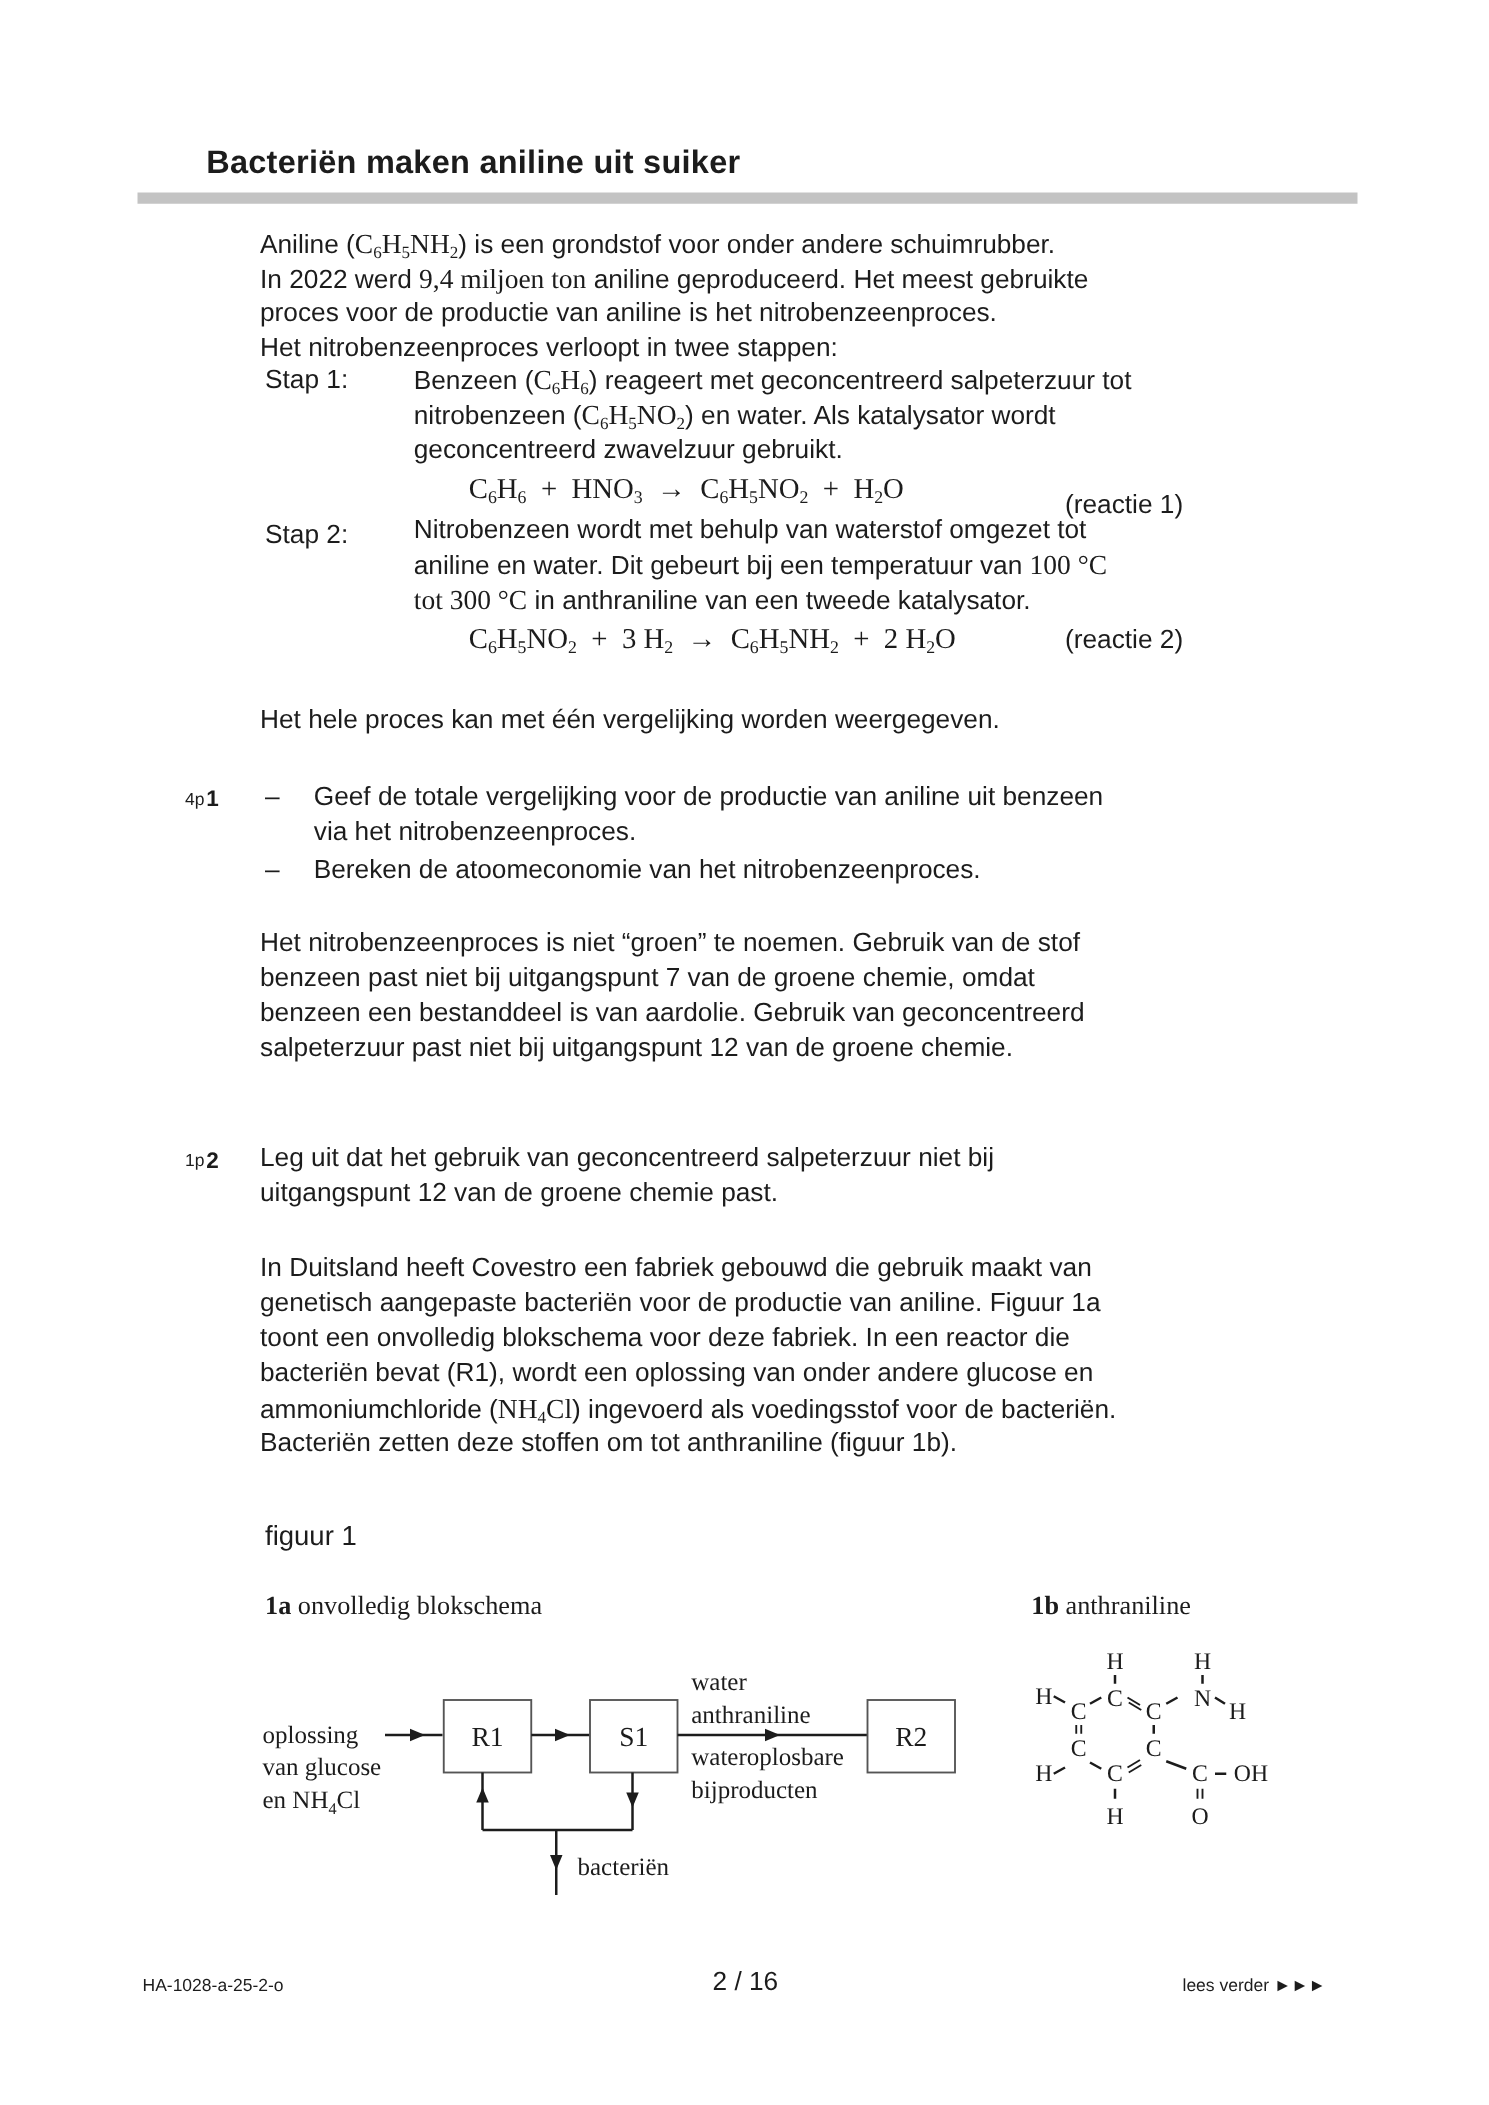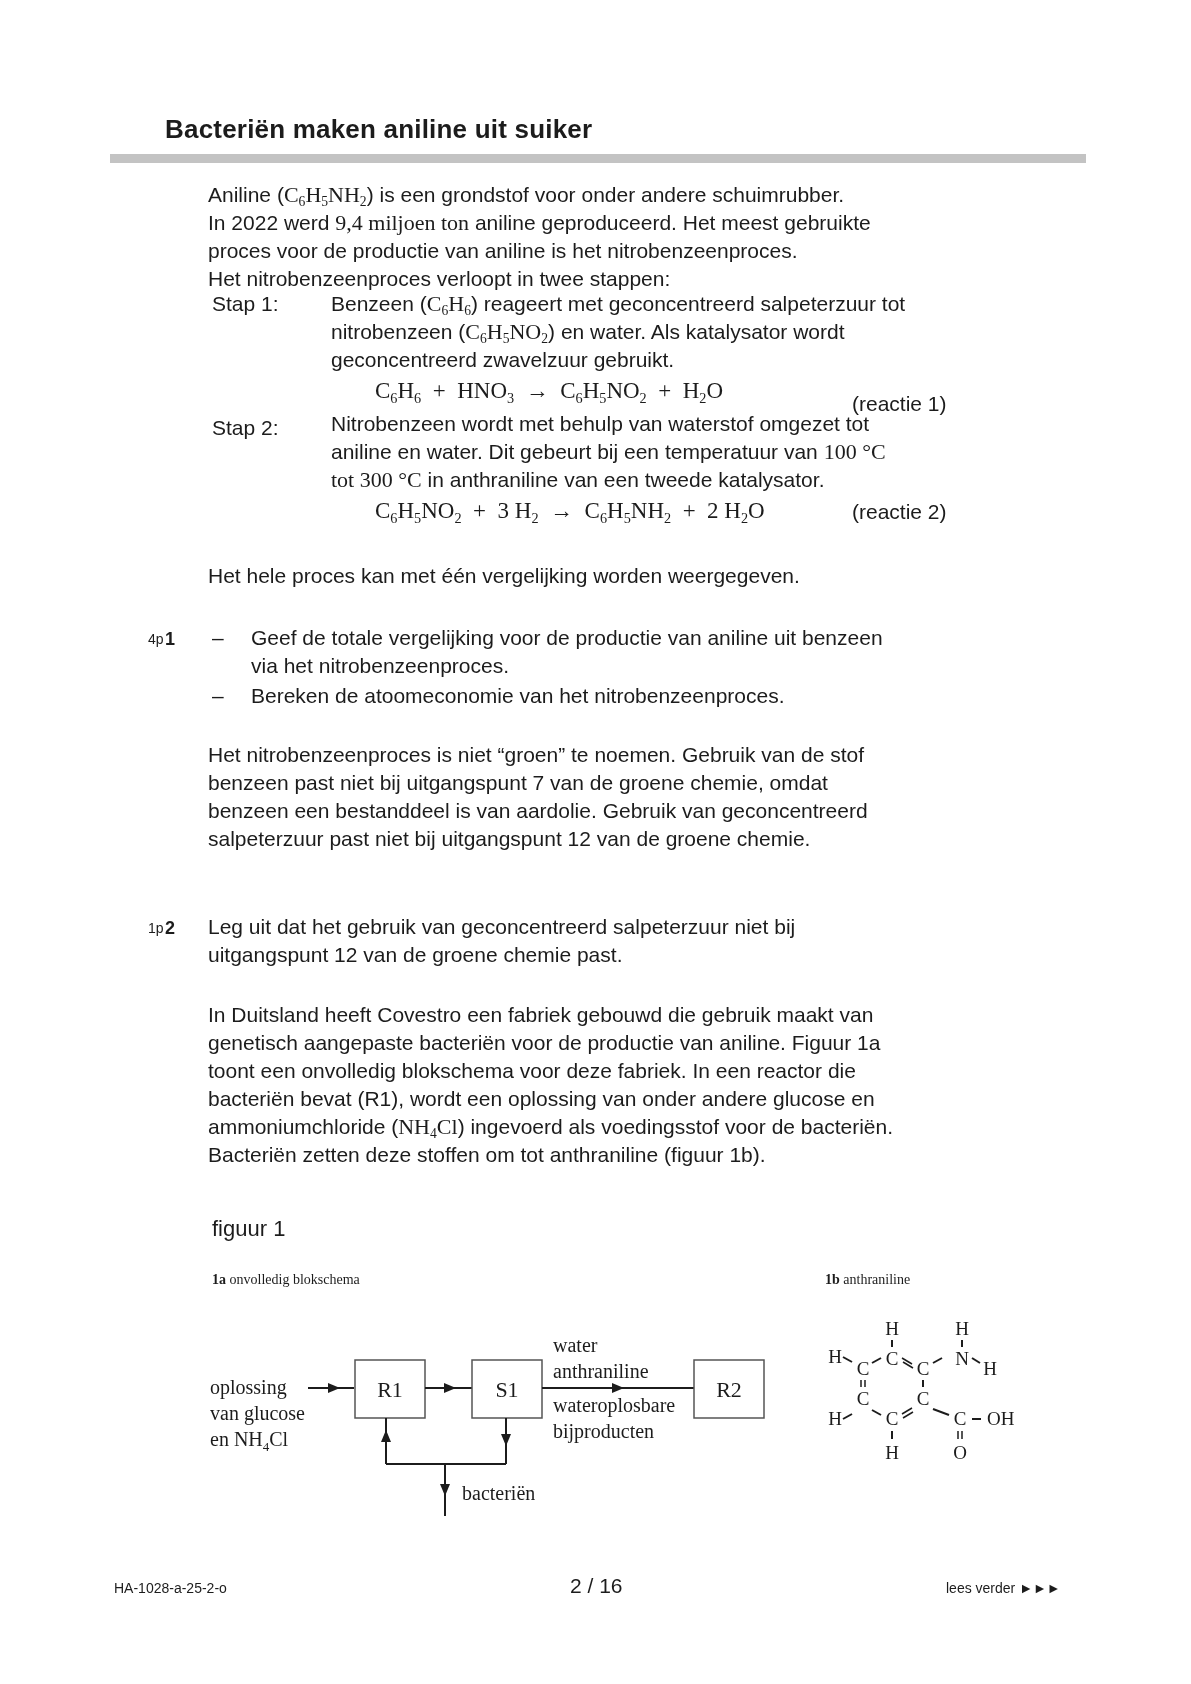--- a/index.html
+++ b/index.html
@@ -12,21 +12,21 @@
   sub { font-size: 0.62em; vertical-align: -0.32em; line-height: 0; }
   .stap-label { position: absolute; left: 212px; font-size: 21px; }
   .stap-text { position: absolute; left: 331px; font-size: 21px; line-height: 30px; white-space: nowrap; }
   .eq { position: absolute; left: 331px; font-family: "Liberation Serif", serif; font-size: 23px; white-space: nowrap; margin-left: 44px; }
   .eq-label { position: absolute; left: 852px; font-size: 21px; }
   .pts { position: absolute; left: 114px; font-size: 14px; margin-left: 34px; }
   .qnum { position: absolute; left: 165px; font-size: 18px; font-weight: bold; }
   .dash { position: absolute; left: 212px; font-size: 21px; }
   .q-text { position: absolute; left: 251px; font-size: 21px; line-height: 30px; white-space: nowrap; }
   .fig-title { position: absolute; left: 212px; top: 1216px; font-size: 22px; font-weight: normal; }
-  .fig-sub { position: absolute; font-family: "Liberation Serif", serif; font-size: 14px; }
+  .fig-sub { position: absolute; font-family: "Liberation Serif", serif; font-size: 21px; }
   .fig-sub b { font-weight: bold; }
   svg text { font-family: "Liberation Serif", serif; fill: #1c1c1c; }
   .footer { position: absolute; top: 1580px; font-size: 14px; }
   .page-num { position: absolute; top: 1574px; left: 570px; font-size: 21px; }
 </style>
 </head>
 <body>
 
 <div class="title">Bacteriën maken aniline uit suiker</div>
 <div class="title-bar"></div>

